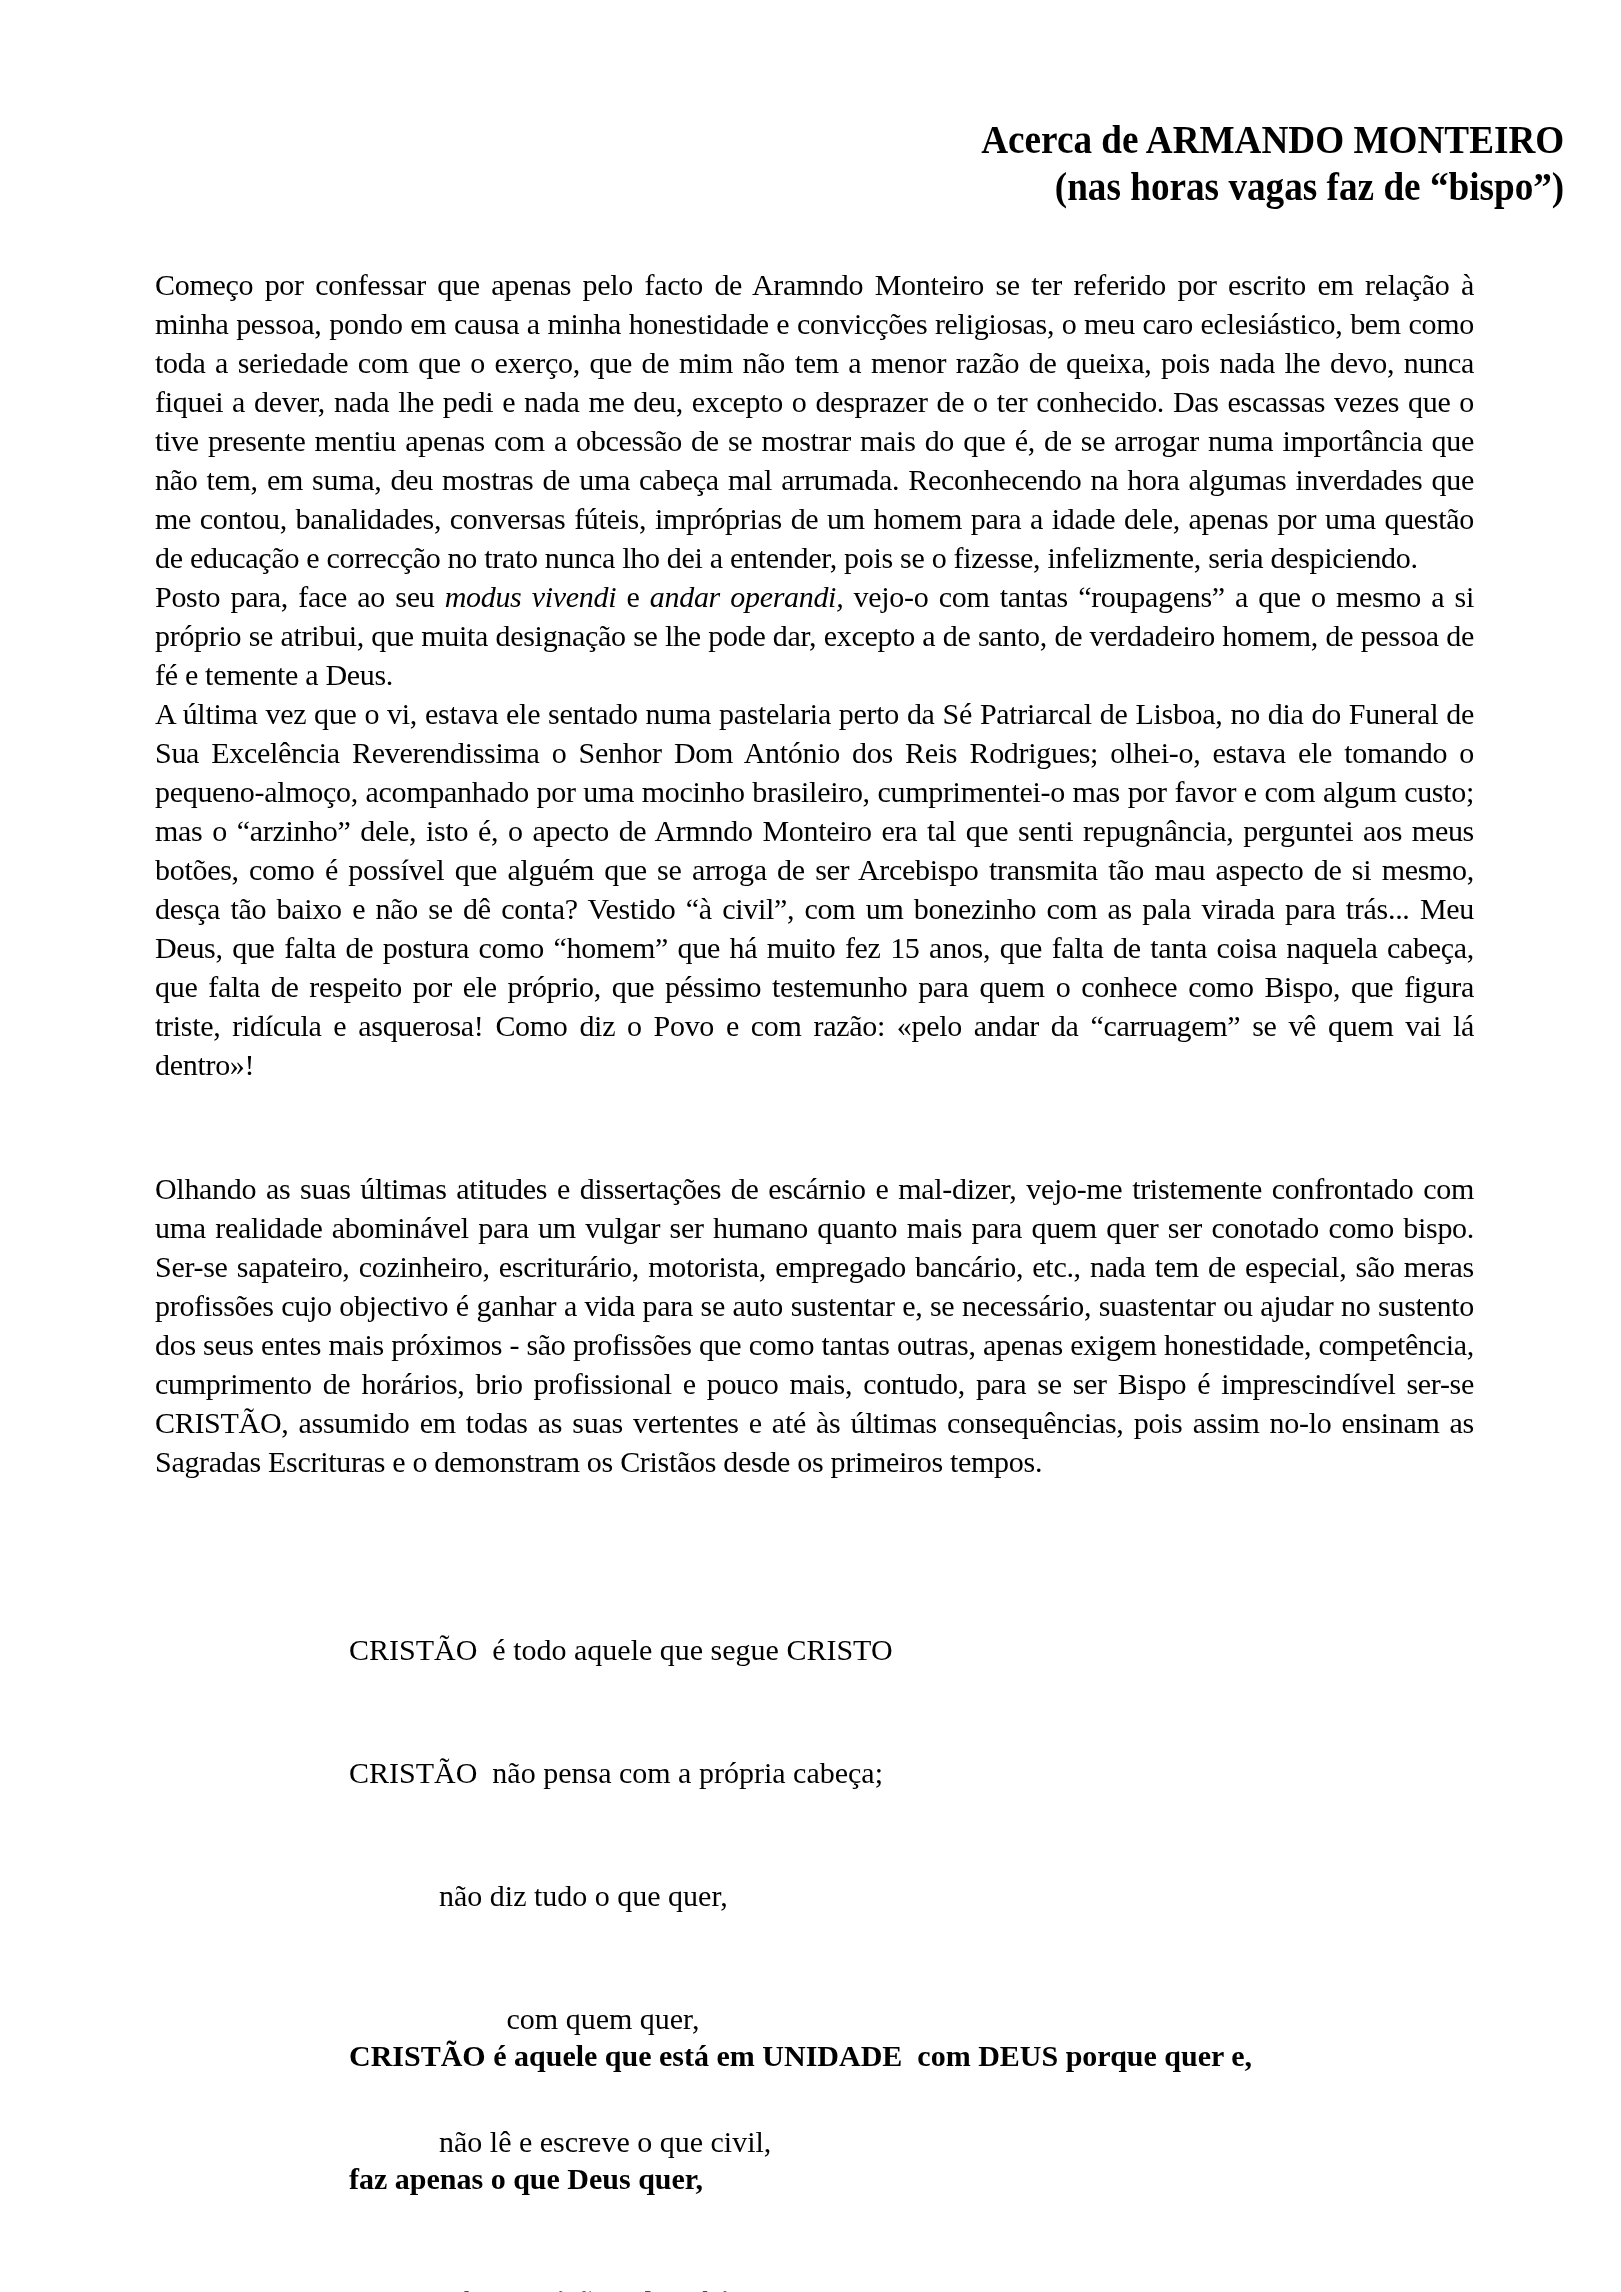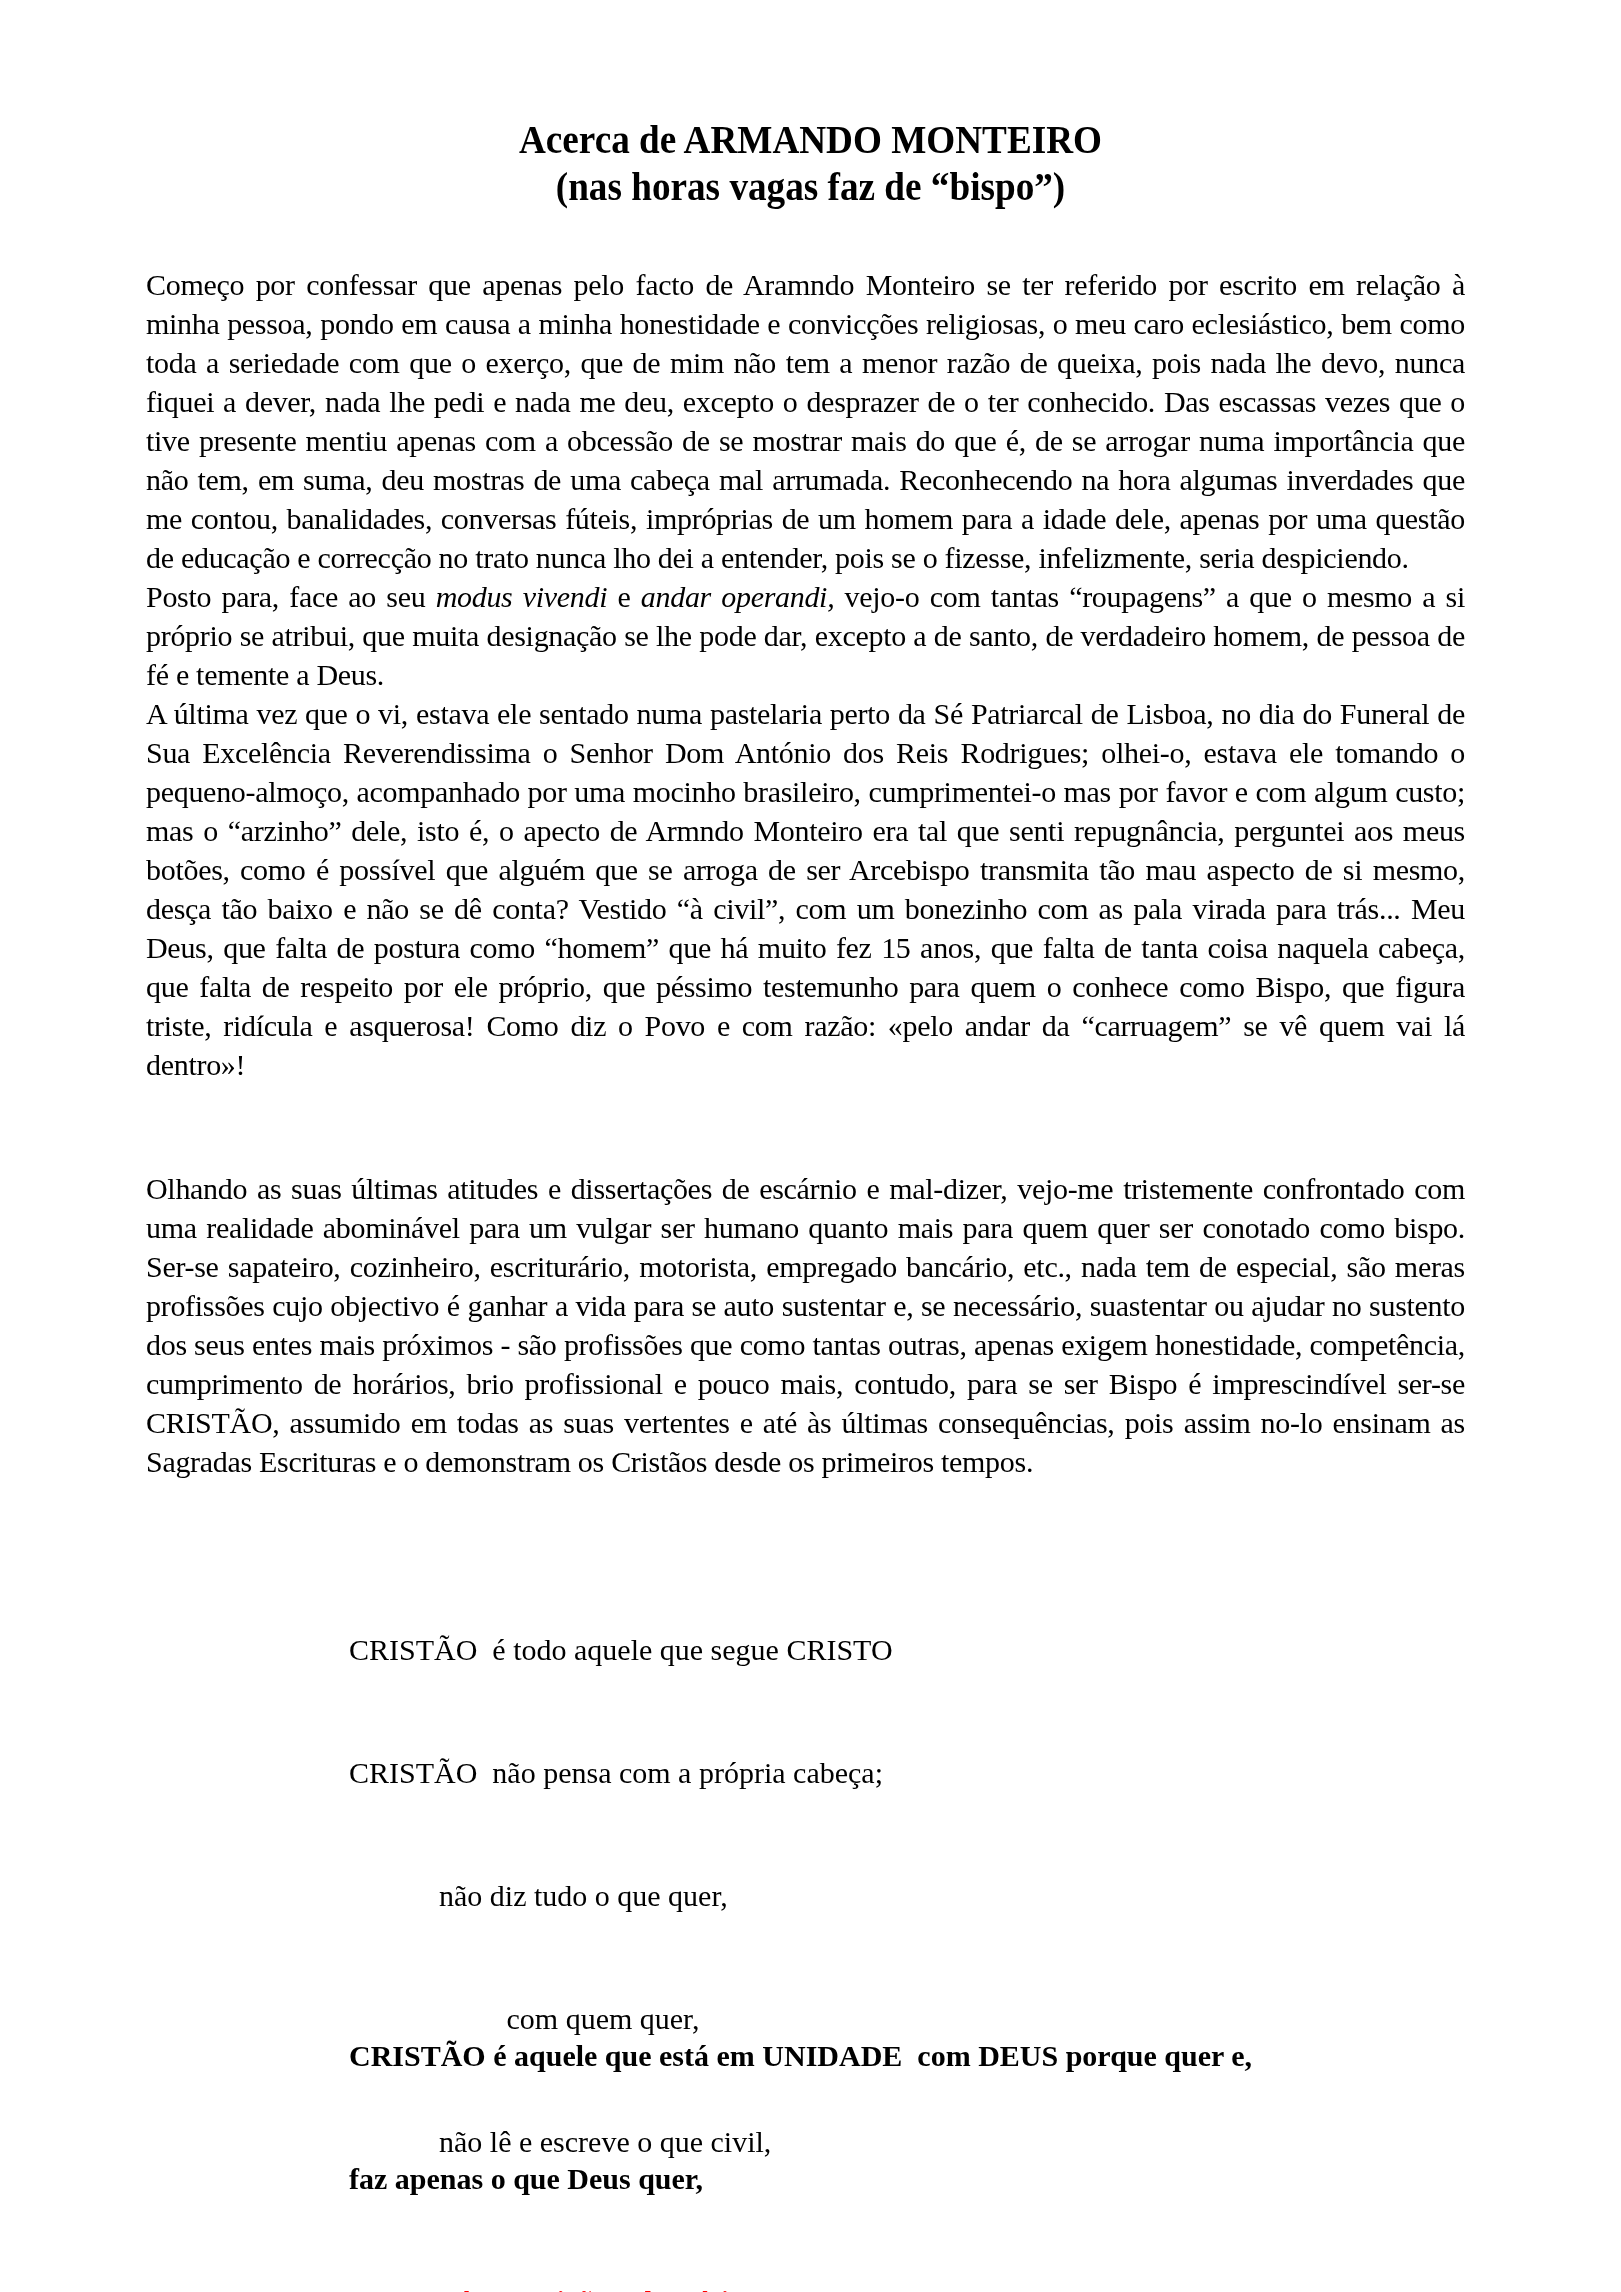--- a/index.html
+++ b/index.html
@@ -5,37 +5,37 @@
     html, body { margin: 0; padding: 0; background: #ffffff; }
     body {
       width: 1621px;
       height: 2293px;
       position: relative;
       overflow: hidden;
       font-family: "Liberation Serif", serif;
       color: #000000;
     }
     .page { position: absolute; left: 0; top: 0; width: 1621px; height: 2293px; }
-    .title-block { position: absolute; left: 0; top: 116px; width: 1621px; text-align: center; }
+    .title-block { position: absolute; left: 0; top: 116px; width: 1621px; text-align: right; }
     .title {
       font-weight: bold;
       font-size: 40px;
       line-height: 47px;
       margin: 0;
       transform: scaleX(0.93);
     }
     .subtitle {
       font-size: 40px;
       line-height: 47px;
       margin: 0;
       transform: scaleX(0.93);
     }
     .body-text {
       position: absolute;
-      left: 146px;
+      left: 155px;
       width: 1319px;
       font-size: 30px;
       line-height: 39px;
       text-align: justify;
       letter-spacing: -0.3px;
     }
     .body-text p { margin: 0; }
     #p-block-1 { top: 265px; }
     #p-block-2 { top: 1169px; }
     .poem {

